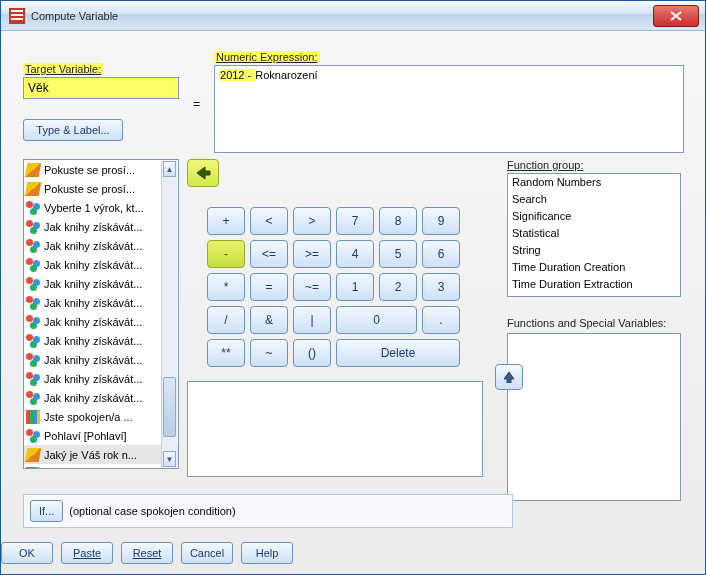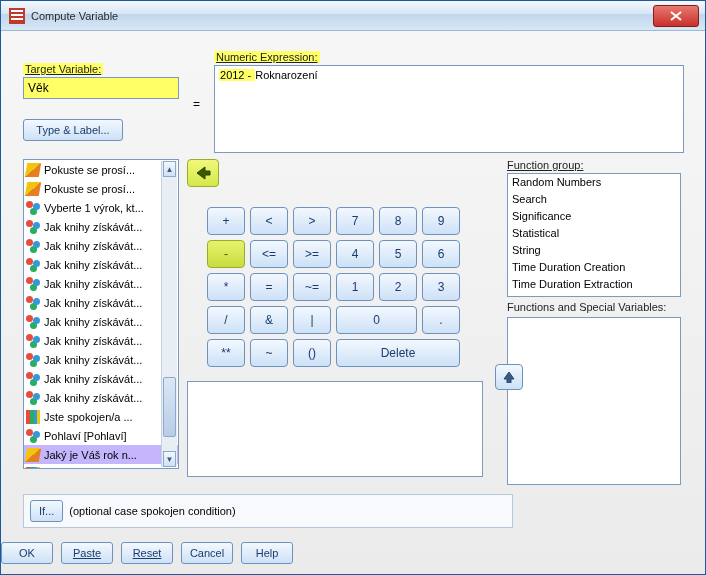--- a/index.html
+++ b/index.html
@@ -18,21 +18,21 @@
   .col-right-top { flex:1; }
   .target-input { width:156px; height:22px; border:1px solid #7a9ac0; background:#ffff66; padding:0 4px; font-size:12px; }
   .eq { margin:4px 6px 0 6px; font-size:12px; }
   .expr-box { width:470px; height:88px; border:1px solid #7a9ac0; background:#fff; padding:2px 4px; font-size:12px; line-height:14px; position:relative; }
   .expr-box .span-yellow { background:#ffff66; padding:0 1px; }
   .type-label-btn { margin-top:10px; width:100px; }
   .btn { height:22px; background:linear-gradient(#f3f8fe,#cde1f7); border:1px solid #6d93bd; border-radius:3px; padding:0 8px; color:#1a3c6e; display:inline-flex; align-items:center; justify-content:center; cursor:default; }
   .main { display:flex; gap:8px; margin-top:6px; }
   .var-list { width:156px; height:310px; border:1px solid #7a9ac0; background:#fff; overflow:hidden; }
   .var-item { display:flex; align-items:center; height:19px; padding:0 2px; white-space:nowrap; overflow:hidden; text-overflow:ellipsis; }
-  .var-item.sel { background:#c4b5fd; }
+  .var-item.sel { background:#e5e5e5; }
   .vi { width:14px; height:14px; margin-right:4px; flex-shrink:0; display:inline-block; }
   .vi-pencil { background: linear-gradient(135deg,#f1c40f 50%,#e67e22 50%); transform: skewX(-10deg); }
   .vi-circle3 { position:relative; }
   .vi-circle3::before { content:""; position:absolute; left:0; top:0; width:7px; height:7px; border-radius:50%; background:#e74c3c; }
   .vi-circle3::after { content:""; position:absolute; left:7px; top:2px; width:7px; height:7px; border-radius:50%; background:#3498db; box-shadow:-3px 5px 0 #27ae60; }
   .vi-bars { background: linear-gradient(to right,#e74c3c 0 30%,#27ae60 30% 55%,#3498db 55% 80%,#f1c40f 80% 100%); }
   .middle-col { flex:1; display:flex; flex-direction:column; align-items:flex-start; }
   .arrow-btn { width:32px; height:28px; background:linear-gradient(#f0f87a,#d5e84a); border:1px solid #9aad2a; border-radius:4px; display:flex; align-items:center; justify-content:center; margin-bottom:20px; }
   .arrow-btn svg { width:16px; height:14px; }
   .keypad { display:grid; grid-template-columns: repeat(6, 38px); grid-template-rows: repeat(5, 28px); gap:5px; margin-left:20px; }
@@ -216,21 +216,21 @@
         <div class="func-group-list" id="fg-list">
             <div class="fg-item">Random Numbers</div>
             <div class="fg-item">Search</div>
             <div class="fg-item">Significance</div>
             <div class="fg-item">Statistical</div>
             <div class="fg-item">String</div>
             <div class="fg-item">Time Duration Creation</div>
             <div class="fg-item">Time Duration Extraction</div>
           </div>
 
-        <label class="section" style="margin-top:4px">Functions and Special Variables:</label>
+        <label class="section" style="margin-top:20px">Functions and Special Variables:</label>
         <div class="funcs-box"></div>
       </div>
     </div>
 
     <div class="up-arrow-btn" style="left:494px; top:333px;">
       <svg width="12" height="12" viewBox="0 0 12 12">
           <path d="M6 1 L11 8 L8 8 L8 12 L4 12 L4 8 L1 8 Z" fill="#3a5a80" stroke="#2a4a70"></path>
         </svg>
     </div>
 

